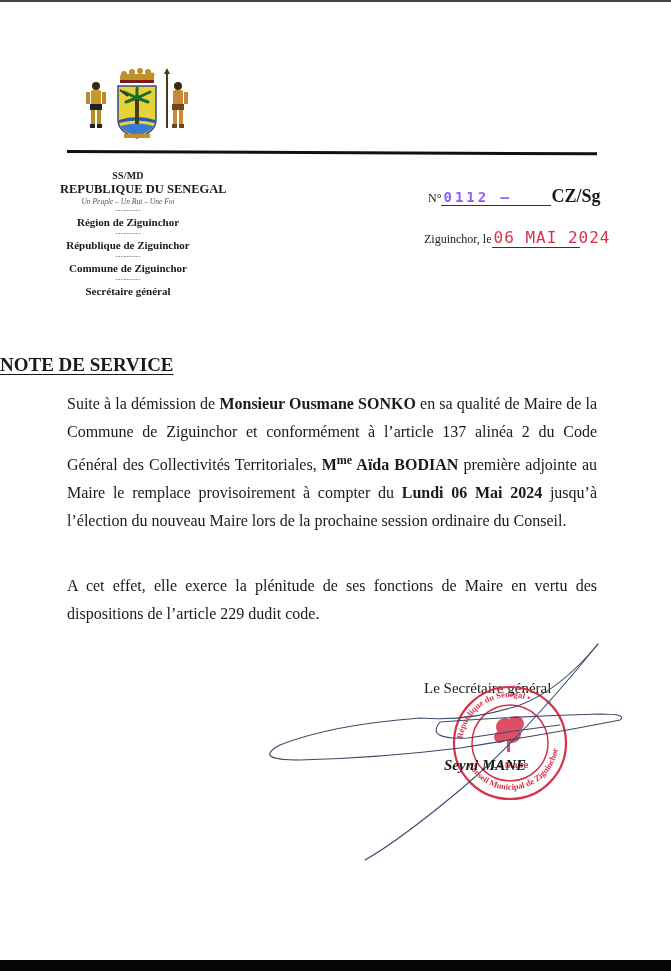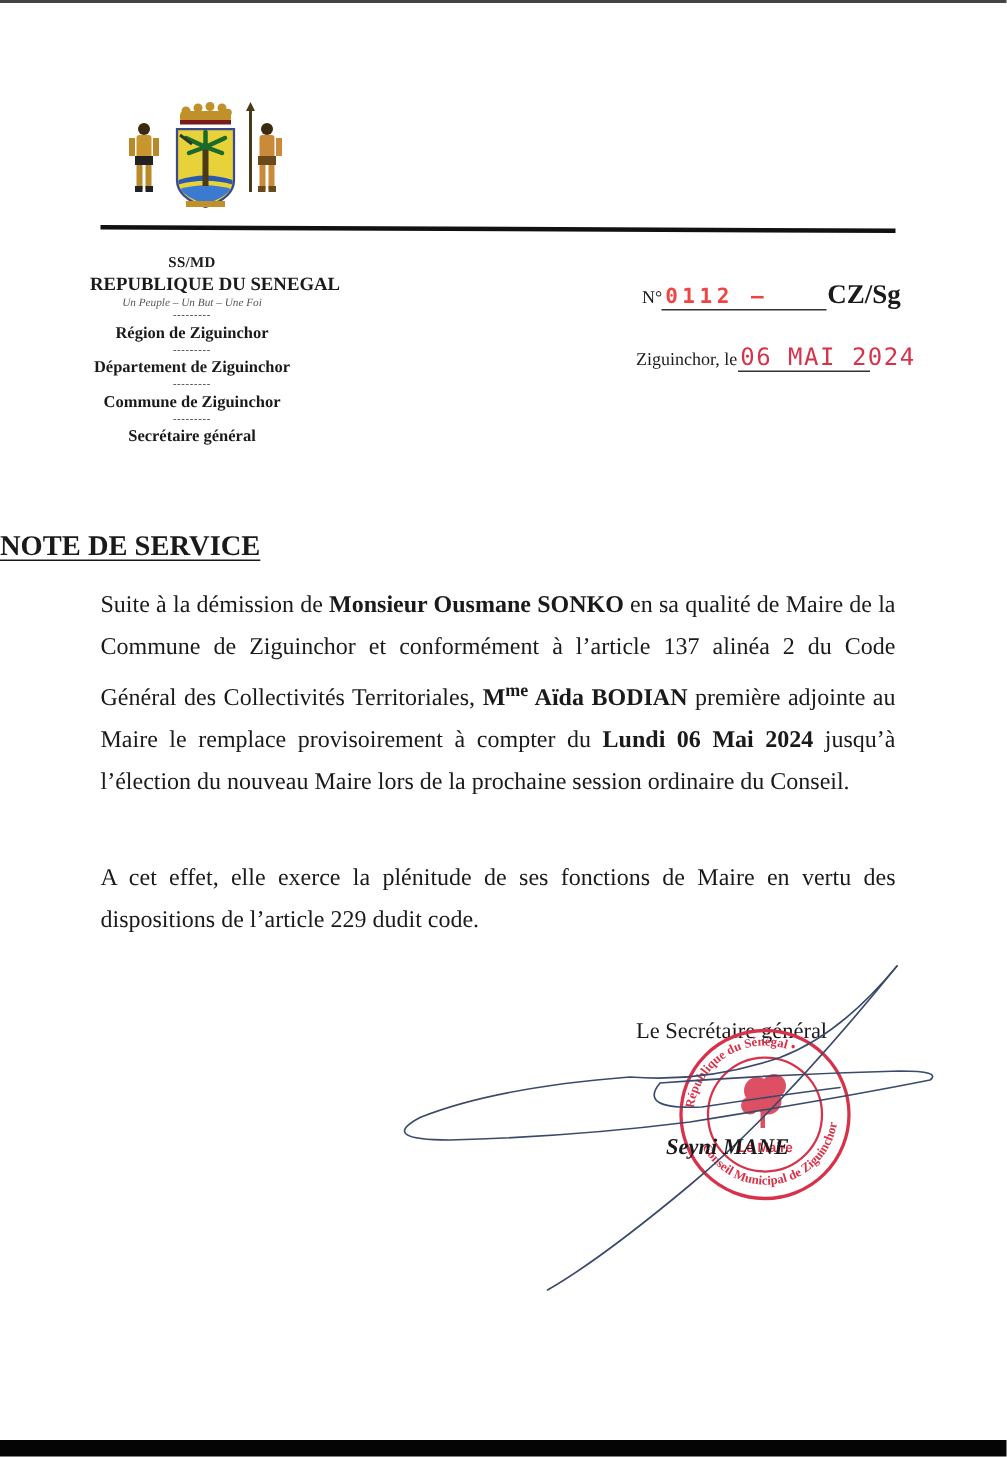--- a/index.html
+++ b/index.html
@@ -20,21 +20,21 @@
     .left-header { position: absolute; left: 60px; top: 170px; width: 136px; text-align: center; }
     .lh-ss { font-size: 10px; font-weight: bold; letter-spacing: 0.2px; }
     .lh-rep { font-size: 12.5px; font-weight: bold; margin-top: 1px; white-space: nowrap; }
     .lh-motto { font-size: 7.5px; font-style: italic; color: #555; margin-top: 0px; }
     .lh-dash { font-size: 7px; letter-spacing: 0.5px; line-height: 9px; color: #333; }
     .lh-line { font-size: 11px; font-weight: bold; white-space: nowrap; line-height: 14px; }
 
     .ref-no { position: absolute; left: 428px; top: 186px; font-size: 12px; white-space: nowrap; }
     .ref-no .stamp {
       display: inline-block; width: 108px; border-bottom: 1px solid #333;
-      color: #ef4444; font-family: "DejaVu Sans Mono", monospace; font-size: 14px;
+      color: #8b5cf6; font-family: "DejaVu Sans Mono", monospace; font-size: 14px;
       font-weight: bold; letter-spacing: 3px; text-align: left; padding-left: 2px;
     }
     .ref-no .suffix { font-weight: bold; font-size: 18px; }
 
     .place-date { position: absolute; left: 424px; top: 228px; font-size: 12px; white-space: nowrap; }
     .place-date .stamp {
       display: inline-block; width: 86px; border-bottom: 1px solid #333;
       color: #d8324a; font-family: "DejaVu Sans Mono", monospace; font-size: 16px;
       letter-spacing: 1px; padding-left: 2px;
     }
@@ -109,21 +109,21 @@
 
 <div class="rule"></div>
 
 <div class="left-header">
   <div class="lh-ss">SS/MD</div>
   <div class="lh-rep">REPUBLIQUE DU SENEGAL</div>
   <div class="lh-motto">Un Peuple – Un But – Une Foi</div>
   <div class="lh-dash">---------</div>
   <div class="lh-line">Région de Ziguinchor</div>
   <div class="lh-dash">---------</div>
-  <div class="lh-line">Département de Ziguinchor</div>
+  <div class="lh-line">République de Ziguinchor</div>
   <div class="lh-dash">---------</div>
   <div class="lh-line">Commune de Ziguinchor</div>
   <div class="lh-dash">---------</div>
   <div class="lh-line">Secrétaire général</div>
 </div>
 
 <div class="ref-no">
   <span>N°</span><span class="stamp">0112 –</span><span class="suffix">CZ/Sg</span>
 </div>
 

